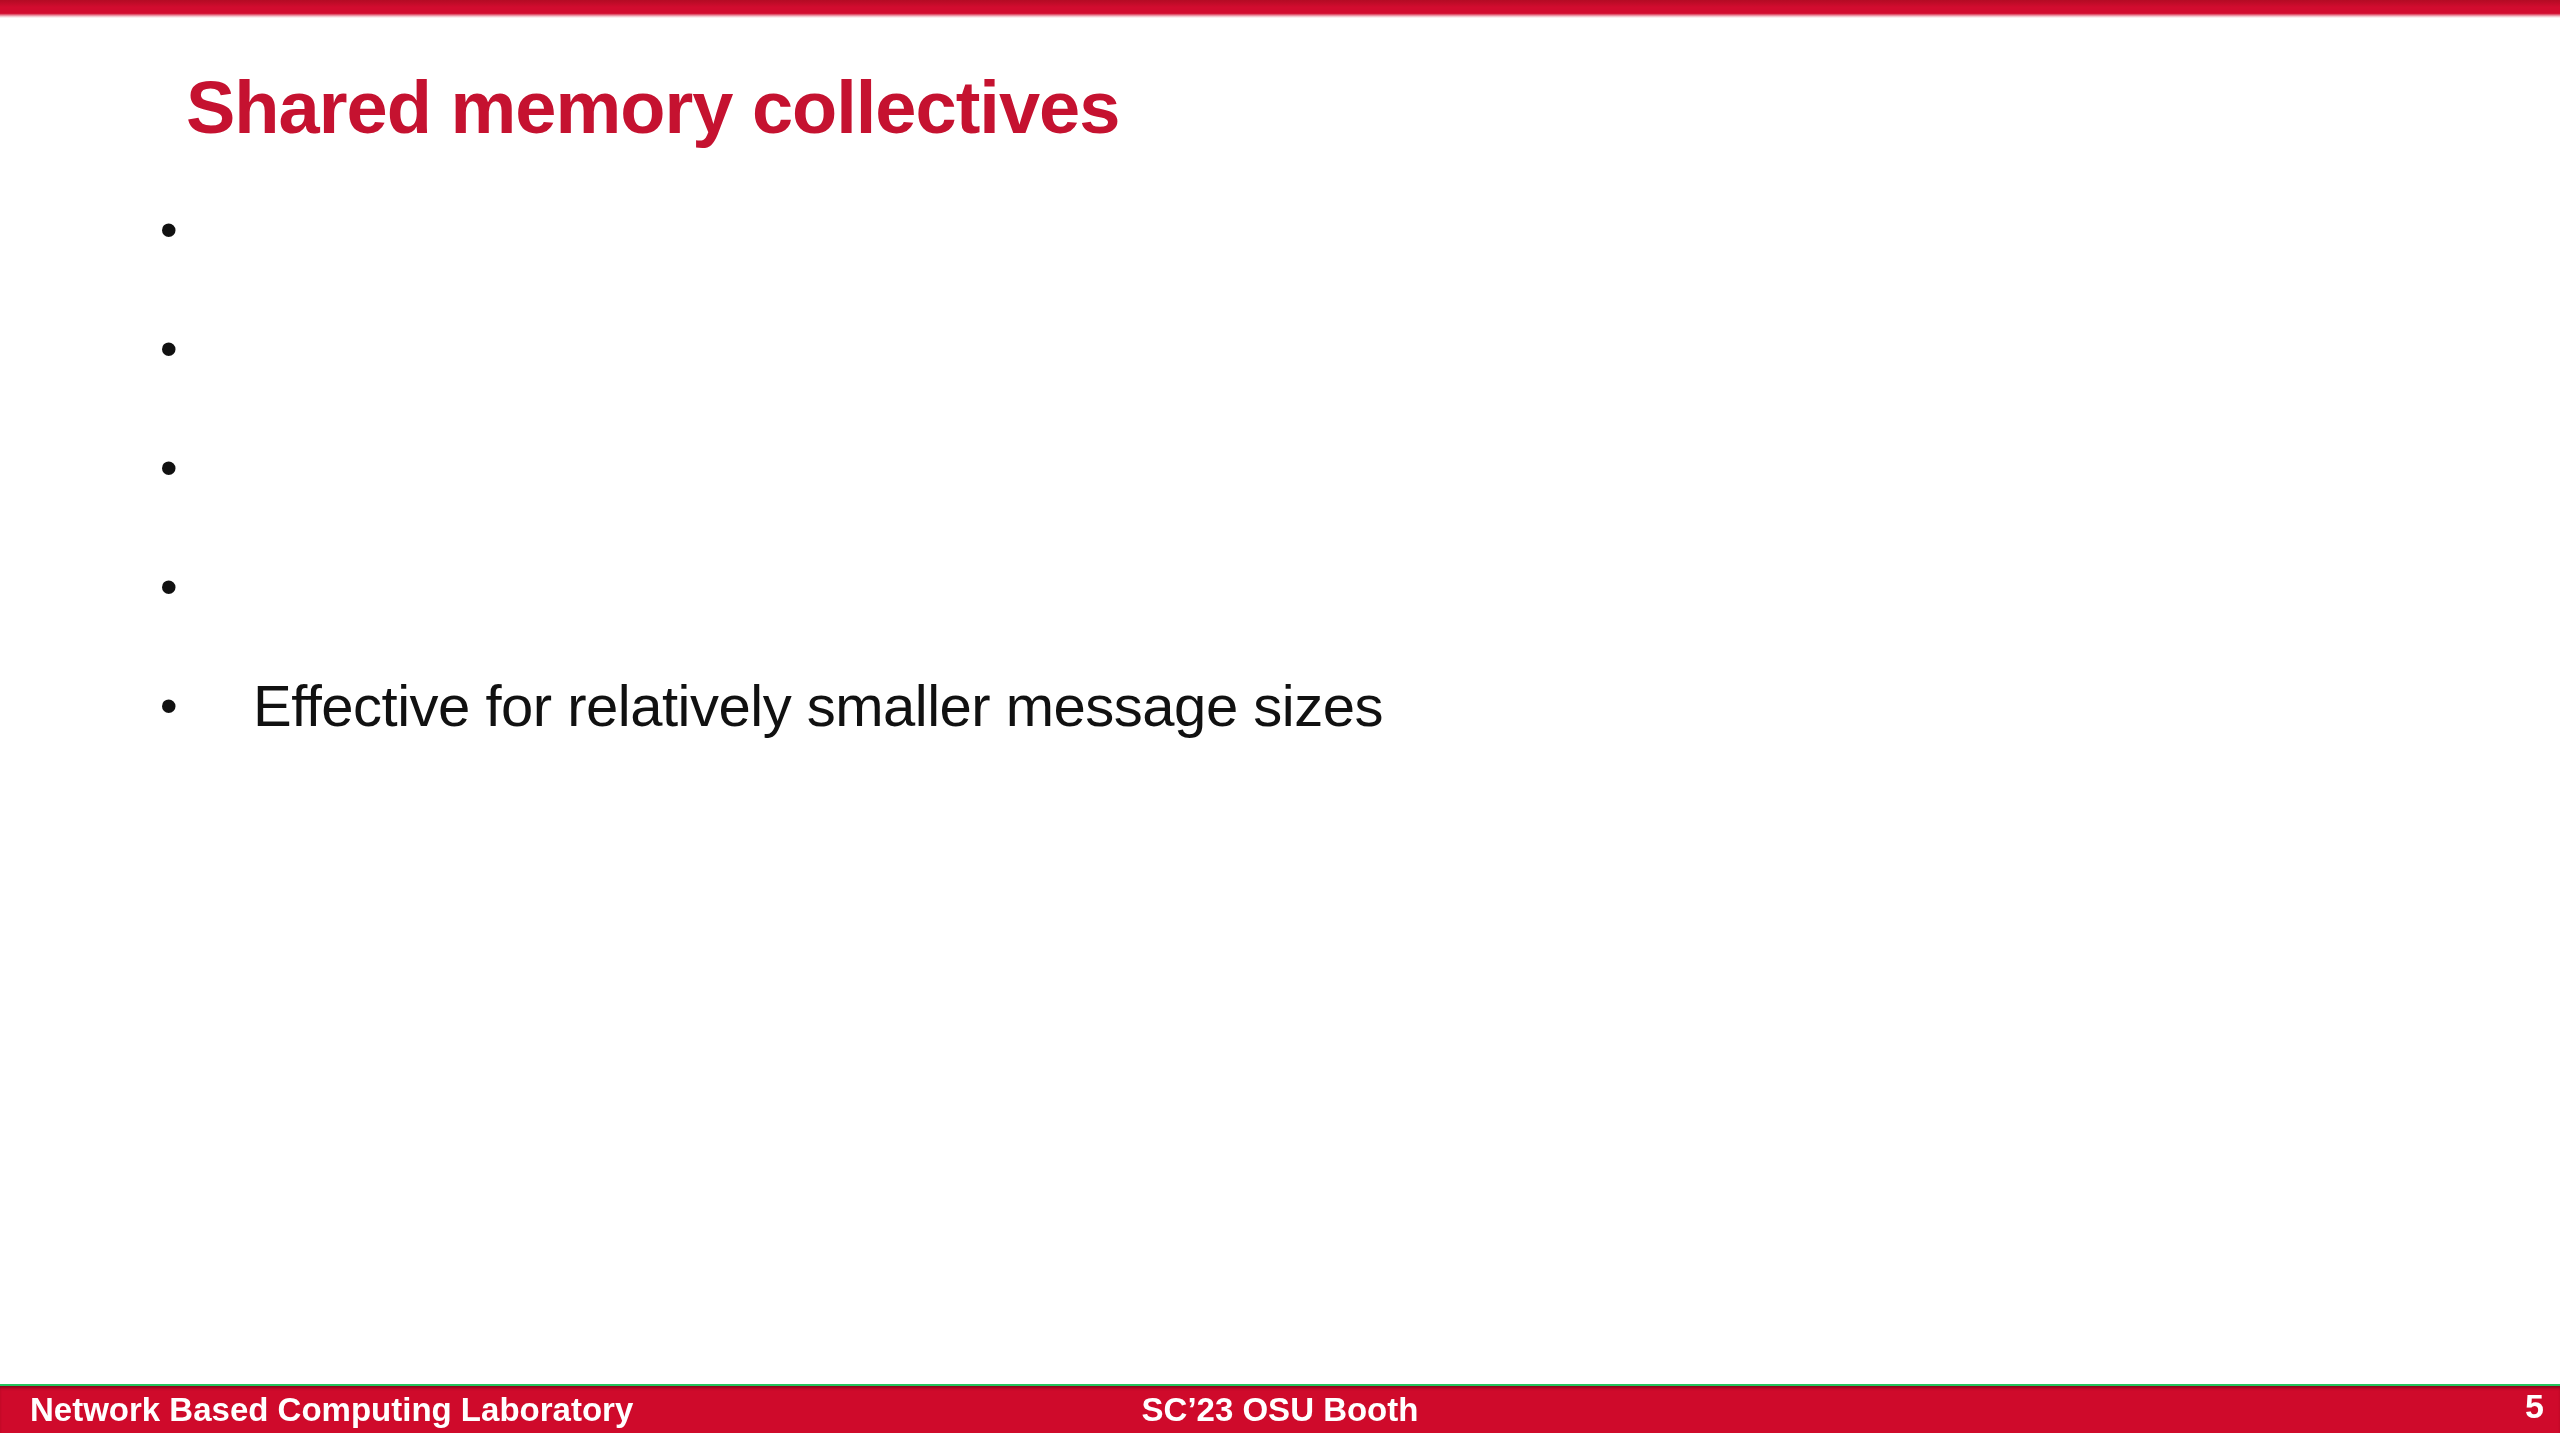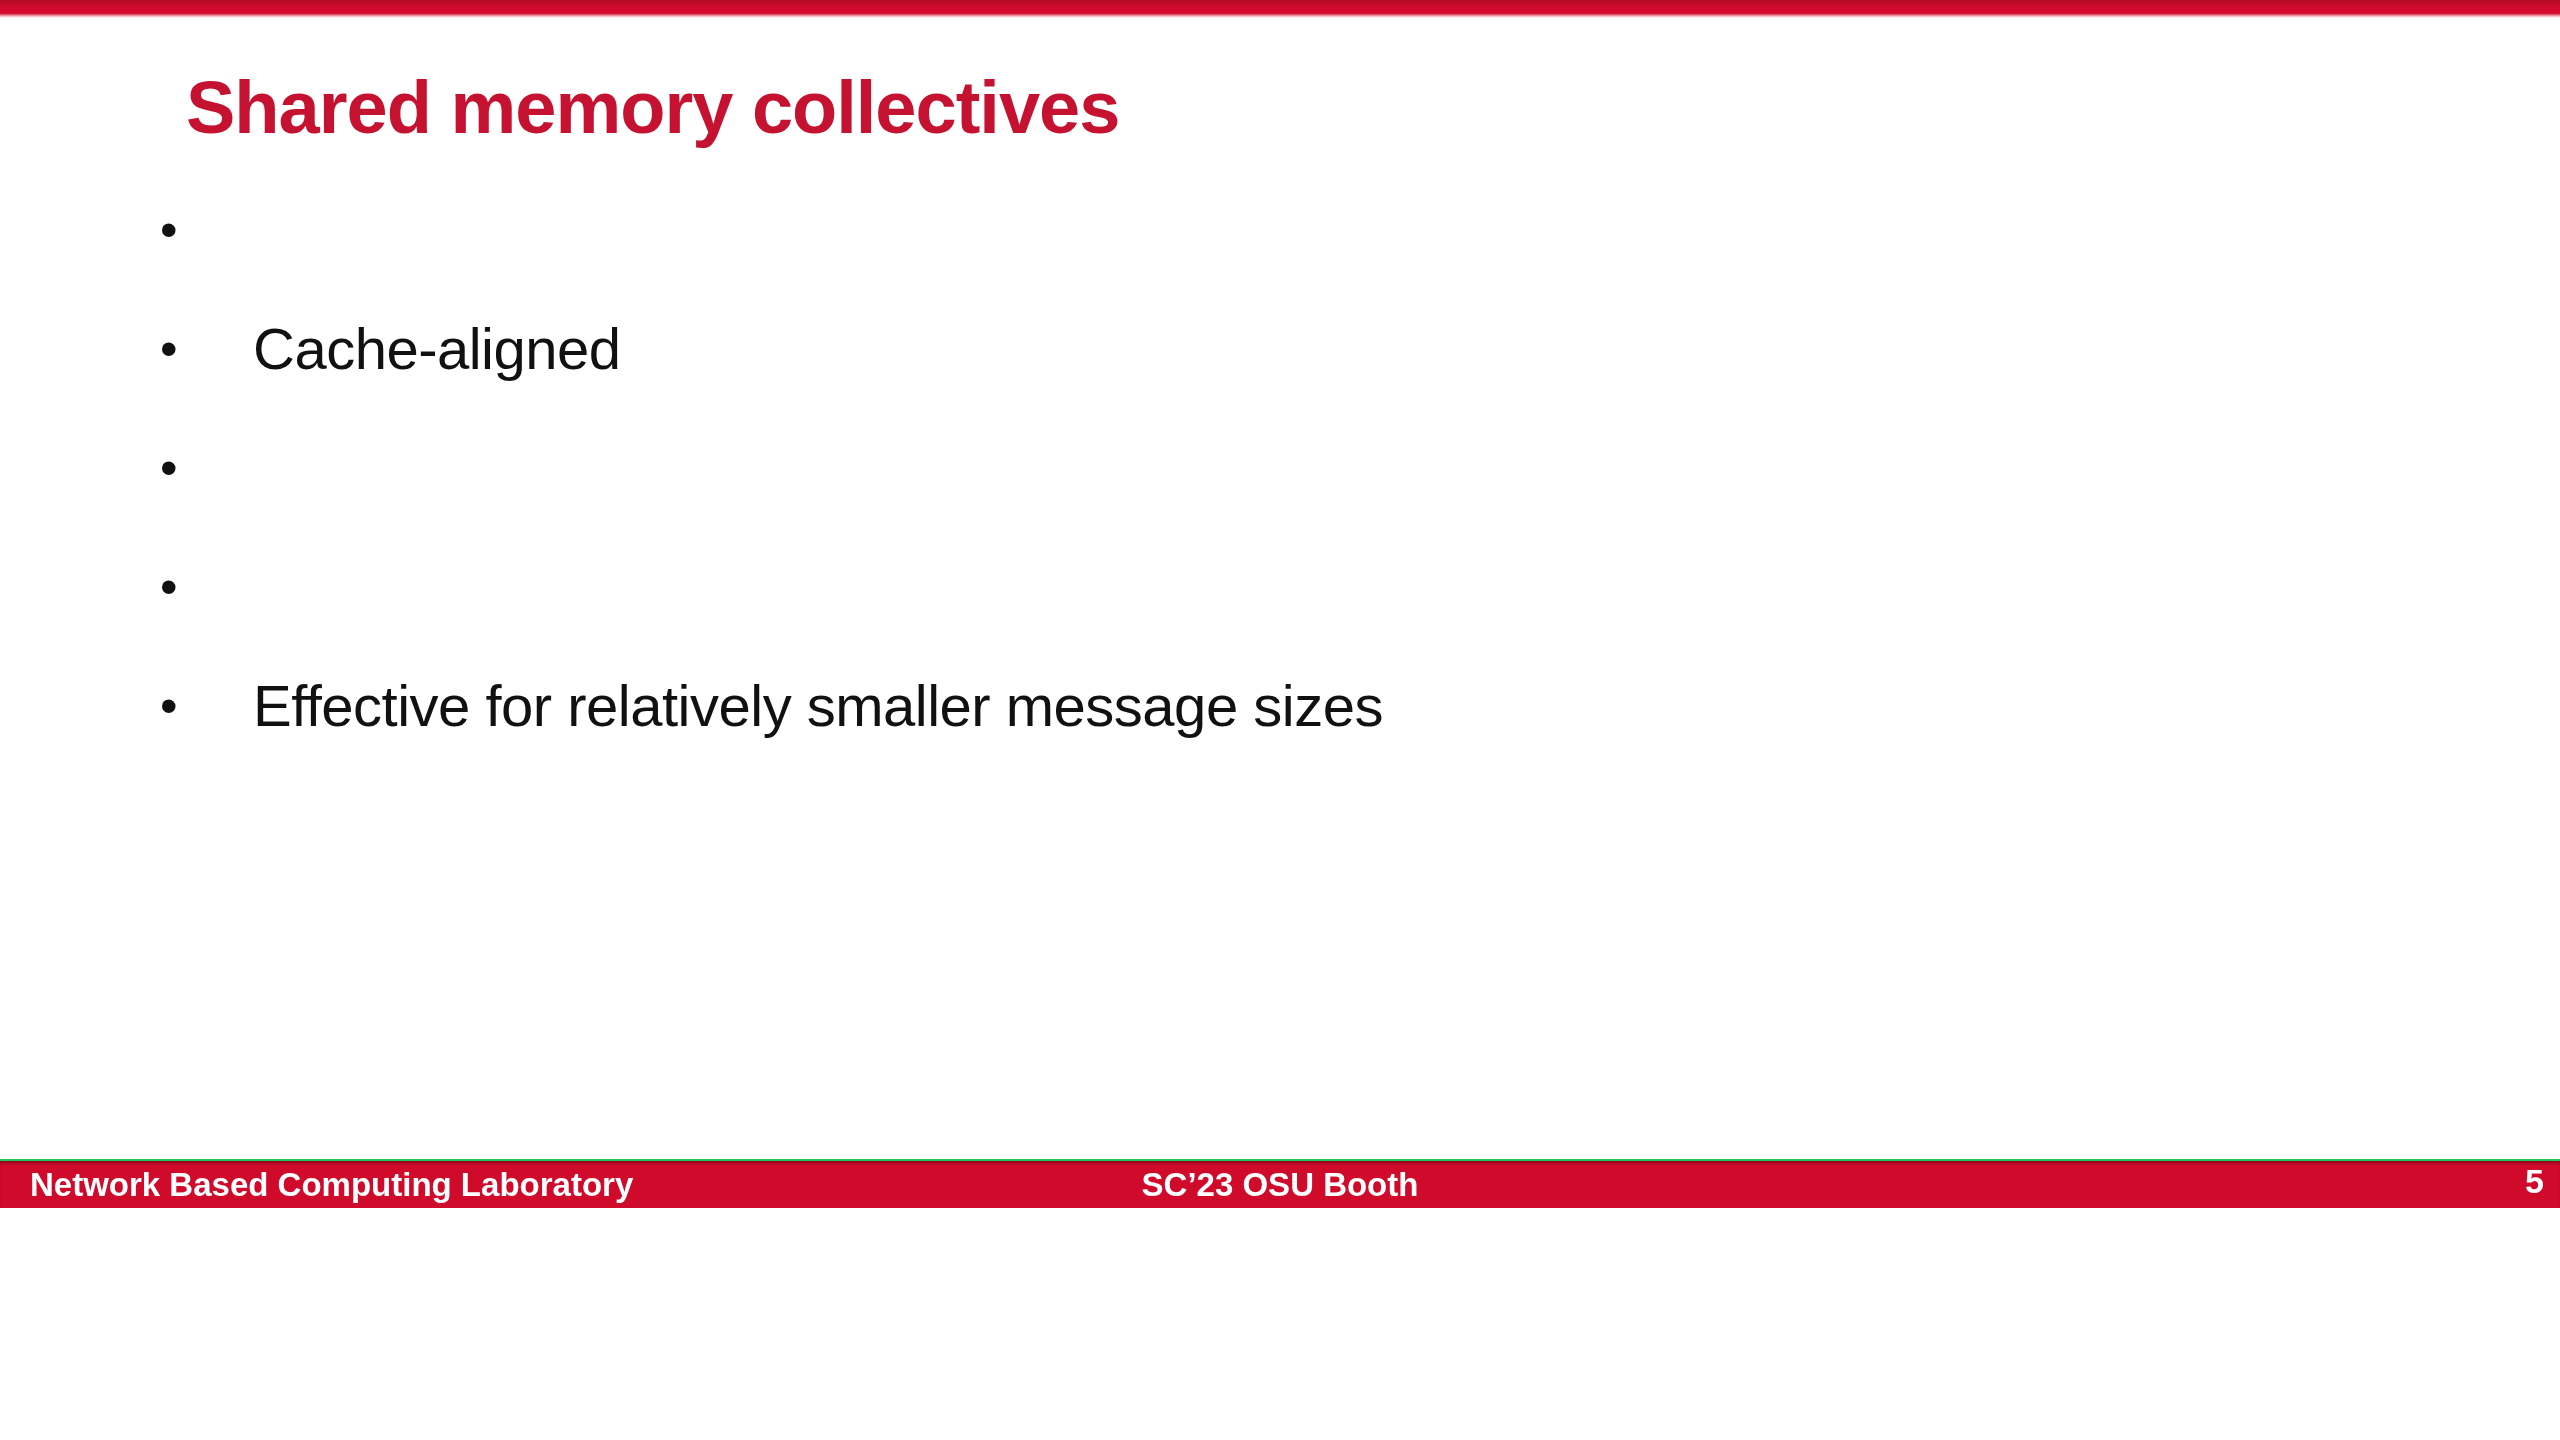--- a/index.html
+++ b/index.html
@@ -5,21 +5,21 @@
 <style>
   :root{
     --accent-red:#cf0a2b;
     --title-red:#c51230;
     --text-color:#111111;
   }
   html,body{margin:0;padding:0;background:#ffffff;}
   .slide{
     position:relative;
     width:2560px;
-    height:1208px;
+    height:1433px;
     background:#ffffff;
     overflow:hidden;
     font-family:"Liberation Sans","DejaVu Sans",sans-serif;
   }
 
   
   .topbar{
     position:absolute;
     top:0;left:0;right:0;
     height:18px;
@@ -118,21 +118,20 @@
   <div class="topbar"></div>
 
   <h1 class="title">Shared memory collectives</h1>
 
   <ul class="bullets">
     <li class="bullet">
       <span class="dot">•</span>
     </li>
     <li class="bullet">
       <span class="dot">•</span>
-      <span class="text">Cache-aligned</span>
     </li>
     <li class="bullet">
       <span class="dot">•</span>
     </li>
     <li class="bullet">
       <span class="dot">•</span>
     </li>
     <li class="bullet">
       <span class="dot">•</span>
       <span class="text">Effective for relatively smaller message sizes</span>

